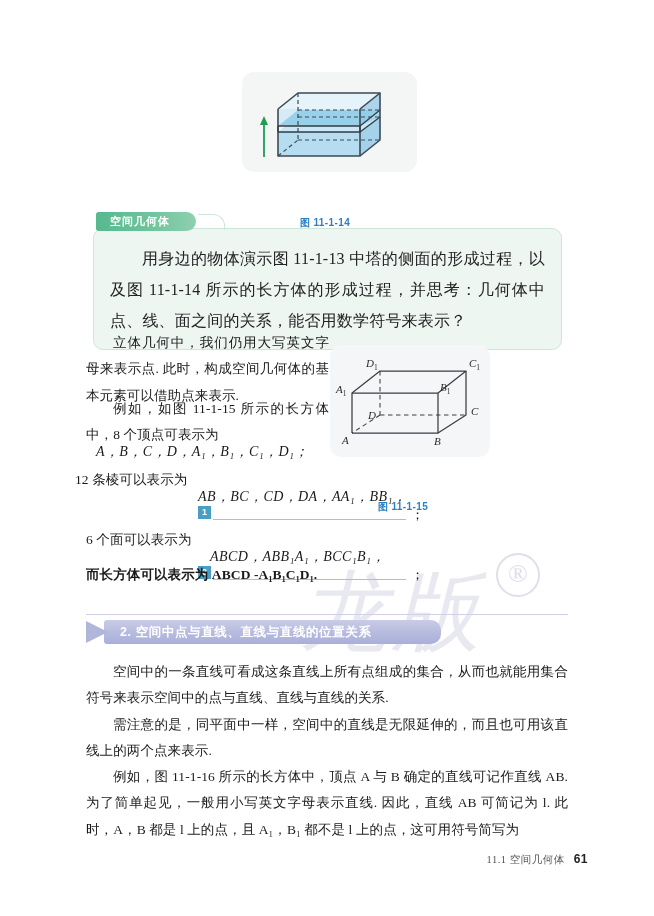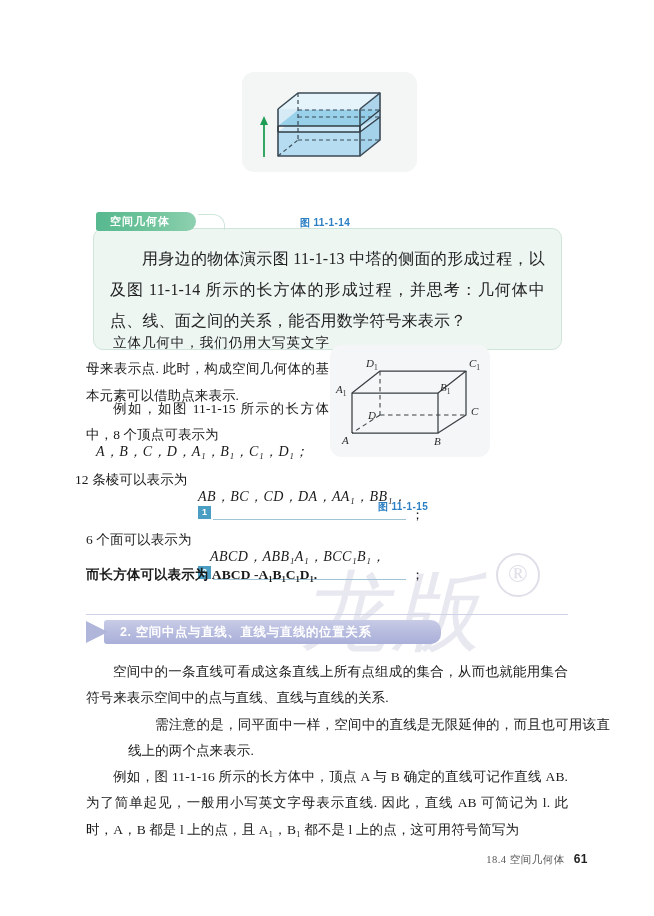--- a/index.html
+++ b/index.html
@@ -413,23 +413,23 @@
 <div id="sec-head">
   <div id="sec-head-band"></div>
   <div id="sec-head-arrow"></div>
   <div id="sec-head-label">2. 空间中点与直线、直线与直线的位置关系</div>
 </div>
 
 <div class="para" style="left:86px; top:659px; width:482px;">
   <span class="ind">空间中的一条直线可看成这条直线上所有点组成的集合，从而也就能用集合符号来表示空间中的点与直线、直线与直线的关系.</span>
 </div>
 
-<div class="para" style="left:86px; top:712px; width:482px;margin-left:42px;">
+<div class="para" style="left:86px; top:712px; width:482px;">
   <span class="ind">需注意的是，同平面中一样，空间中的直线是无限延伸的，而且也可用该直线上的两个点来表示.</span>
 </div>
 
 <div class="para" style="left:86px; top:764px; width:482px;">
   <span class="ind">例如，图 11-1-16 所示的长方体中，顶点 A 与 B 确定的直线可记作直线 AB. 为了简单起见，一般用小写英文字母表示直线. 因此，直线 AB 可简记为 l. 此时，A，B 都是 l 上的点，且 A₁，B₁ 都不是 l 上的点，这可用符号简写为</span>
 </div>
 
 <div id="footer">
-  <span>18.4  空间几何体</span><span class="pg">61</span>
+  <span>11.1  空间几何体</span><span class="pg">61</span>
 </div>
 
 </body></html>

